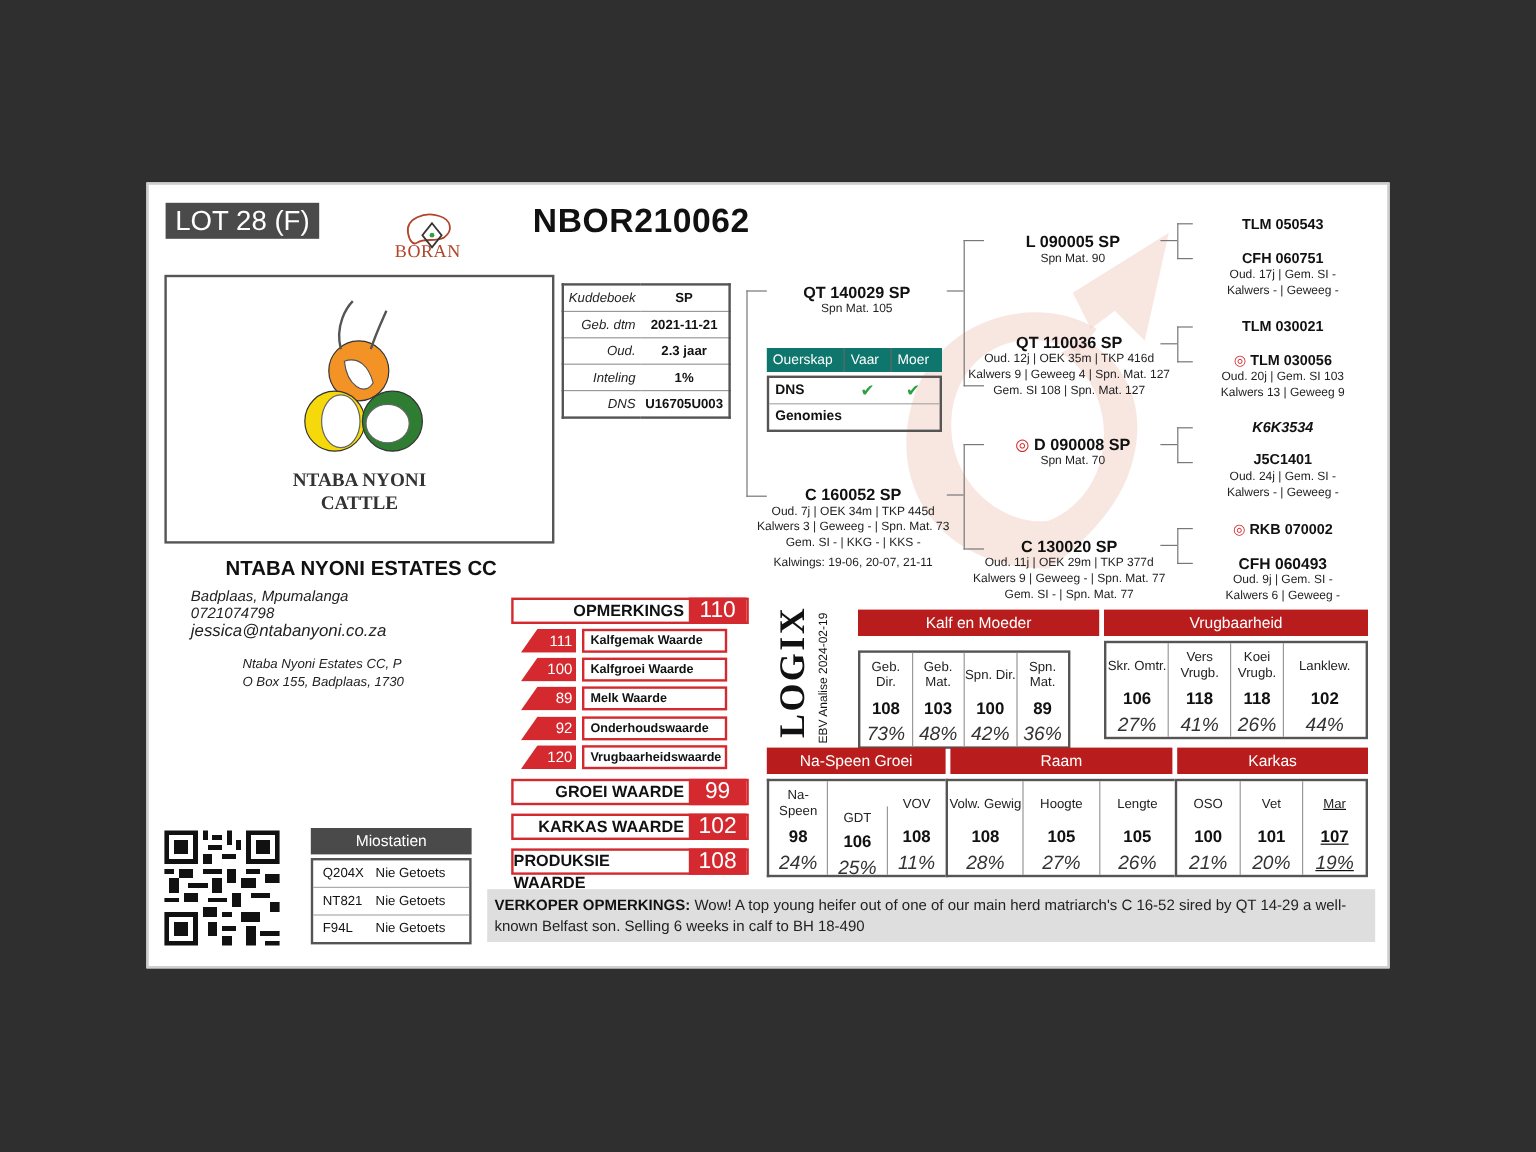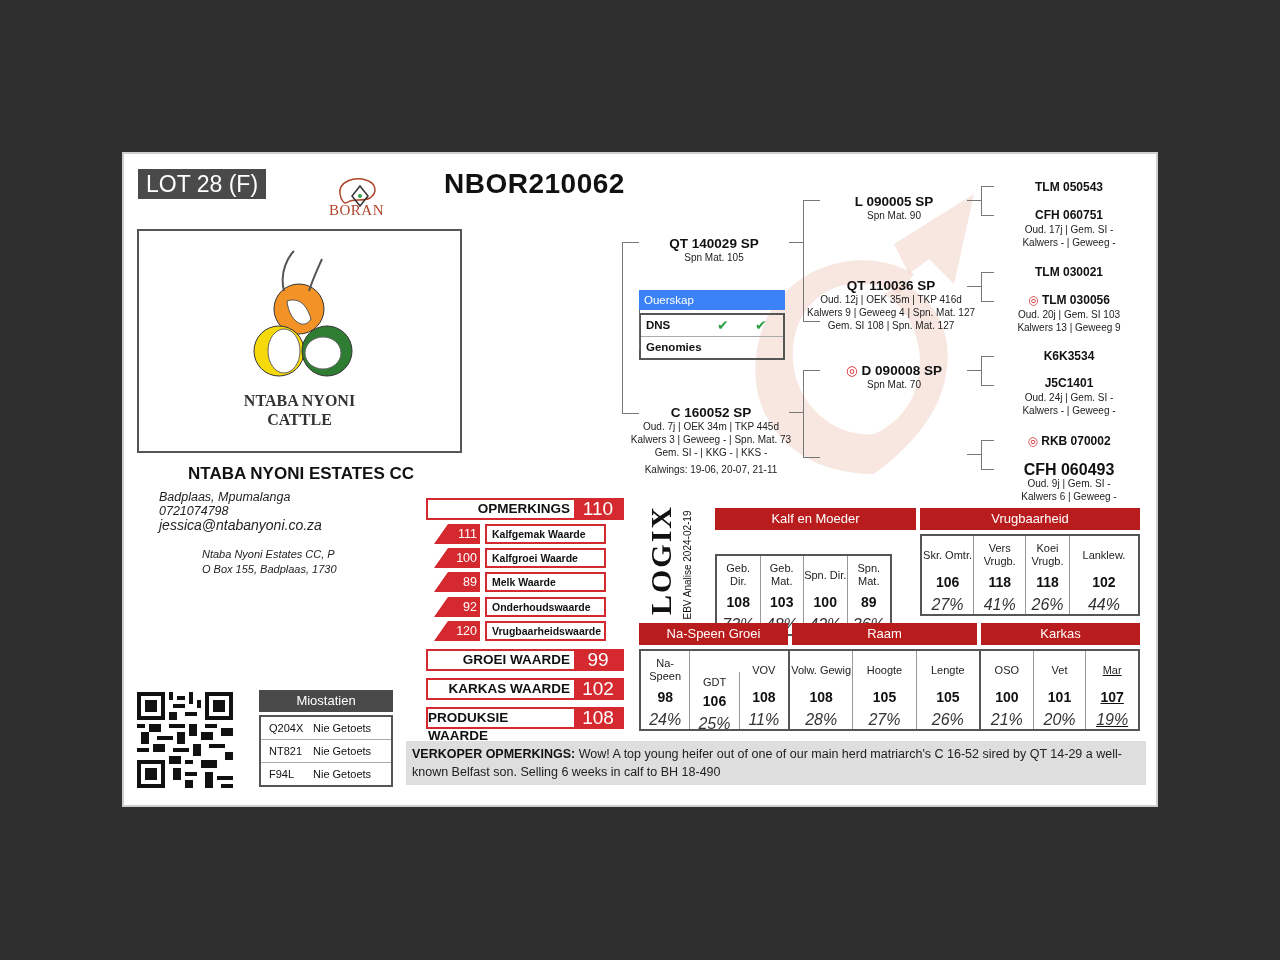--- a/index.html
+++ b/index.html
@@ -25,21 +25,21 @@
   .info-table td { border-bottom:1px solid #999; height:21px; padding:0 4px; }
   .info-table td.k { font-style:italic; text-align:right; width:54px; color:#222; }
   .info-table td.v { font-weight:bold; text-align:center; }
 
   .ped { font-size:10px; text-align:center; line-height:13px; color:#222; }
   .ped .nm { font-size:13.5px; font-weight:bold; color:#111; line-height:15px; }
   .bracket { position:absolute; border:1px solid #777; border-right:none; }
   .hline { position:absolute; border-top:1px solid #777; }
 
   .parent-tbl { left:515px; top:136px; width:146px; }
-  .parent-tbl .hdr { background:#3b82f6; color:#fff; font-size:11.5px; display:flex; height:20px; line-height:20px;flex-direction:column; }
+  .parent-tbl .hdr { background:#0f766e; color:#fff; font-size:11.5px; display:flex; height:20px; line-height:20px; }
   .parent-tbl .hdr span { padding:0 5px; }
   .parent-tbl .body { border:2px solid #555; margin-top:3px; font-size:11.5px; font-weight:bold; }
   .parent-tbl .row { height:21px; line-height:21px; padding-left:5px; position:relative; }
   .parent-tbl .row + .row { border-top:1px solid #aaa; }
   .check { position:absolute; color:#2ea043; font-size:14px; }
 
   .val-main { position:absolute; left:302px; width:198px; height:22px; border:2px solid #d42a2f; box-sizing:border-box; background:#fff; }
   .val-main .lbl { position:absolute; right:52px; top:0; line-height:18px; font-size:13.5px; font-weight:bold; }
   .val-main .num { position:absolute; right:0; top:-2px; width:48px; height:22px; background:#d42a2f; color:#fff;
                    font-size:19px; line-height:22px; text-align:center; }
@@ -106,20 +106,44 @@
   <div class="abs owner-info">
     <div>Badplaas, Mpumalanga</div>
     <div>0721074798</div>
     <div class="email">jessica@ntabanyoni.co.za</div>
   </div>
   <div class="abs owner-addr">
     <div>Ntaba Nyoni Estates CC, P</div>
     <div>O Box 155, Badplaas, 1730</div>
   </div>
 
+  <table class="abs info-table">
+    <tbody>
+        <tr>
+          <td class="k">Kuddeboek</td>
+          <td class="v">SP</td>
+        </tr>
+    <tr>
+          <td class="k">Geb. dtm</td>
+          <td class="v">2021-11-21</td>
+        </tr>
+    <tr>
+          <td class="k">Oud.</td>
+          <td class="v">2.3 jaar</td>
+        </tr>
+    <tr>
+          <td class="k">Inteling</td>
+          <td class="v">1%</td>
+        </tr>
+    <tr>
+          <td class="k" style="width:60px;">DNS</td>
+          <td class="v" style="text-align:left;">U16705U003</td>
+        </tr>
+  </tbody>
+    </table>
 
   <svg class="abs" style="left:600px;top:20px;" width="300" height="320" viewBox="0 0 300 320">
     <path d="M150 300 C60 300 10 230 40 150 C65 90 140 70 190 100 L175 120 C130 95 80 115 70 165 C60 225 110 265 150 260 Z" fill="#f3d2c8" opacity="0.55"></path>
     <path d="M180 110 C220 130 235 175 215 225 C200 260 170 285 150 300 L150 260 C185 245 200 210 195 175 C190 145 175 130 160 120 Z" fill="#f3d2c8" opacity="0.55"></path>
     <path d="M170 70 L250 20 L230 110 L205 85 L185 100 Z" fill="#f3d2c8" opacity="0.55"></path>
   </svg>
 
   <div class="bracket" style="left:498px;top:88px;width:16px;height:170px;"></div>
   <div class="hline" style="left:665px;top:88px;width:14px;"></div>
   <div class="bracket" style="left:679px;top:46px;width:16px;height:120px;"></div>
@@ -152,50 +176,56 @@
   <div class="abs ped" style="left:672px;top:124px;width:190px;">
     <div class="nm">QT 110036 SP</div>
     <div>Oud. 12j | OEK 35m | TKP 416d</div>
     <div>Kalwers 9 | Geweeg 4 | Spn. Mat. 127</div>
     <div>Gem. SI 108 | Spn. Mat. 127</div>
   </div>
   <div class="abs ped" style="left:700px;top:209px;width:140px;">
     <div class="nm"><span style="color:#d42a2f;">◎ </span><span>D 090008 SP</span></div>
     <div>Spn Mat. 70</div>
   </div>
+  <div class="abs ped" style="left:672px;top:294px;width:190px;">
+    <div class="nm">C 130020 SP</div>
+    <div>Oud. 11j | OEK 29m | TKP 377d</div>
+    <div>Kalwers 9 | Geweeg - | Spn. Mat. 77</div>
+    <div>Gem. SI - | Spn. Mat. 77</div>
+  </div>
 
   <div class="abs ped" style="left:880px;top:26px;width:130px;">
       <div class="nm" style="font-size:12px;">TLM 050543</div>
     </div>
   <div class="abs ped" style="left:880px;top:54px;width:130px;">
     <div class="nm" style="font-size:12px;">CFH 060751</div>
     <div>Oud. 17j | Gem. SI -</div>
       <div>Kalwers - | Geweeg -</div>
   </div>
   <div class="abs ped" style="left:880px;top:111px;width:130px;">
       <div class="nm" style="font-size:12px;">TLM 030021</div>
     </div>
   <div class="abs ped" style="left:880px;top:139px;width:130px;">
     <div class="nm" style="font-size:12px;"><span style="color:#d42a2f;">◎ </span><span>TLM 030056</span></div>
     <div>Oud. 20j | Gem. SI 103</div>
       <div>Kalwers 13 | Geweeg 9</div>
   </div>
-  <div class="abs ped" style="left:880px;top:195px;width:130px;">
+  <div class="abs ped" style="left:880px;top:195px;width:130px;font-style:italic;">
       <div class="nm" style="font-size:12px;">K6K3534</div>
     </div>
   <div class="abs ped" style="left:880px;top:222px;width:130px;">
     <div class="nm" style="font-size:12px;">J5C1401</div>
     <div>Oud. 24j | Gem. SI -</div>
       <div>Kalwers - | Geweeg -</div>
   </div>
   <div class="abs ped" style="left:880px;top:280px;width:130px;">
     <div class="nm" style="font-size:12px;"><span style="color:#d42a2f;">◎ </span><span>RKB 070002</span></div>
   </div>
   <div class="abs ped" style="left:880px;top:308px;width:130px;">
-    <div class="nm" style="font-size:16px;">CFH 060493</div>
+    <div class="nm" style="font-size:13px;">CFH 060493</div>
     <div>Oud. 9j | Gem. SI -</div>
       <div>Kalwers 6 | Geweeg -</div>
   </div>
 
   <div class="abs parent-tbl">
     <div class="hdr">
       <span style="width:54px;">Ouerskap</span>
       <span style="width:28px;border-left:1px solid #666;">Vaar</span>
       <span style="border-left:1px solid #666;">Moer</span>
     </div>
@@ -245,21 +275,21 @@
     <span class="lbl">PRODUKSIE WAARDE</span>
       <span class="num">108</span>
   </div>
 
   <div class="abs logix">
     <div style="position:absolute;left:-34px;top:40px;width:112px;transform:rotate(-90deg);font-family:'Liberation Serif',serif;font-size:30px;font-weight:bold;letter-spacing:2px;">LOGIX</div>
     <div style="position:absolute;left:-12px;top:52px;width:120px;transform:rotate(-90deg);font-size:10px;">EBV Analise 2024-02-19</div>
   </div>
 
   <div class="ghdr" style="left:591px;top:354px;width:201px;">Kalf en Moeder</div>
-  <div class="gbody" style="left:591px;top:400px;width:177px;height:82px;">
+  <div class="gbody" style="left:591px;top:388px;width:177px;height:82px;">
     <div class="gcell" style="width:25%;">
         <div class="h">Geb. Dir.</div>
         <div class="v">108</div>
         <div class="p">73%</div>
       </div>
     <div class="gcell" style="width:25%;">
         <div class="h">Geb. Mat.</div>
         <div class="v">103</div>
         <div class="p">48%</div>
       </div>

